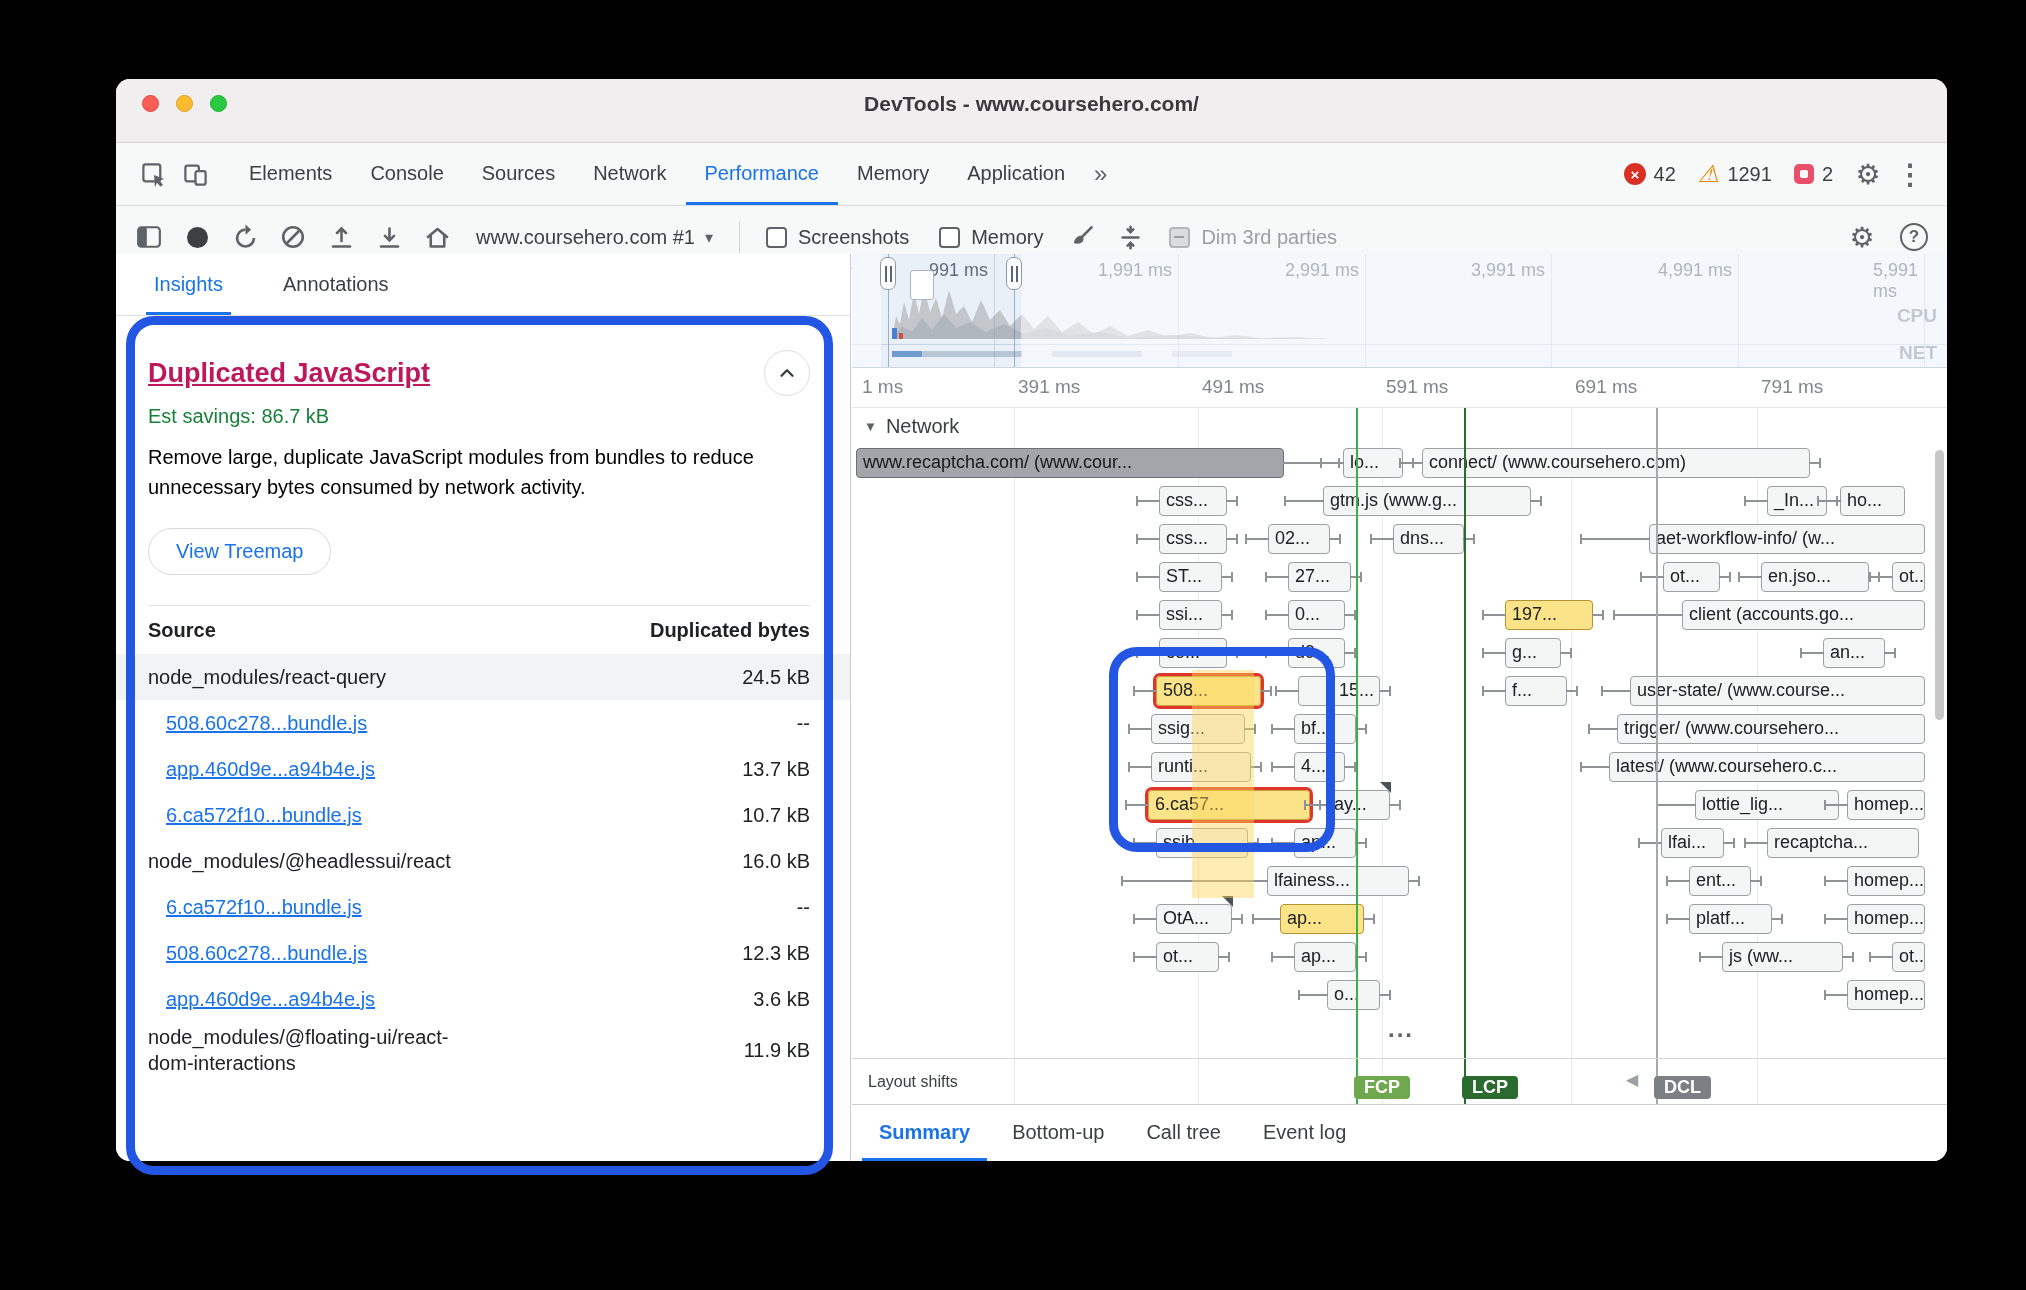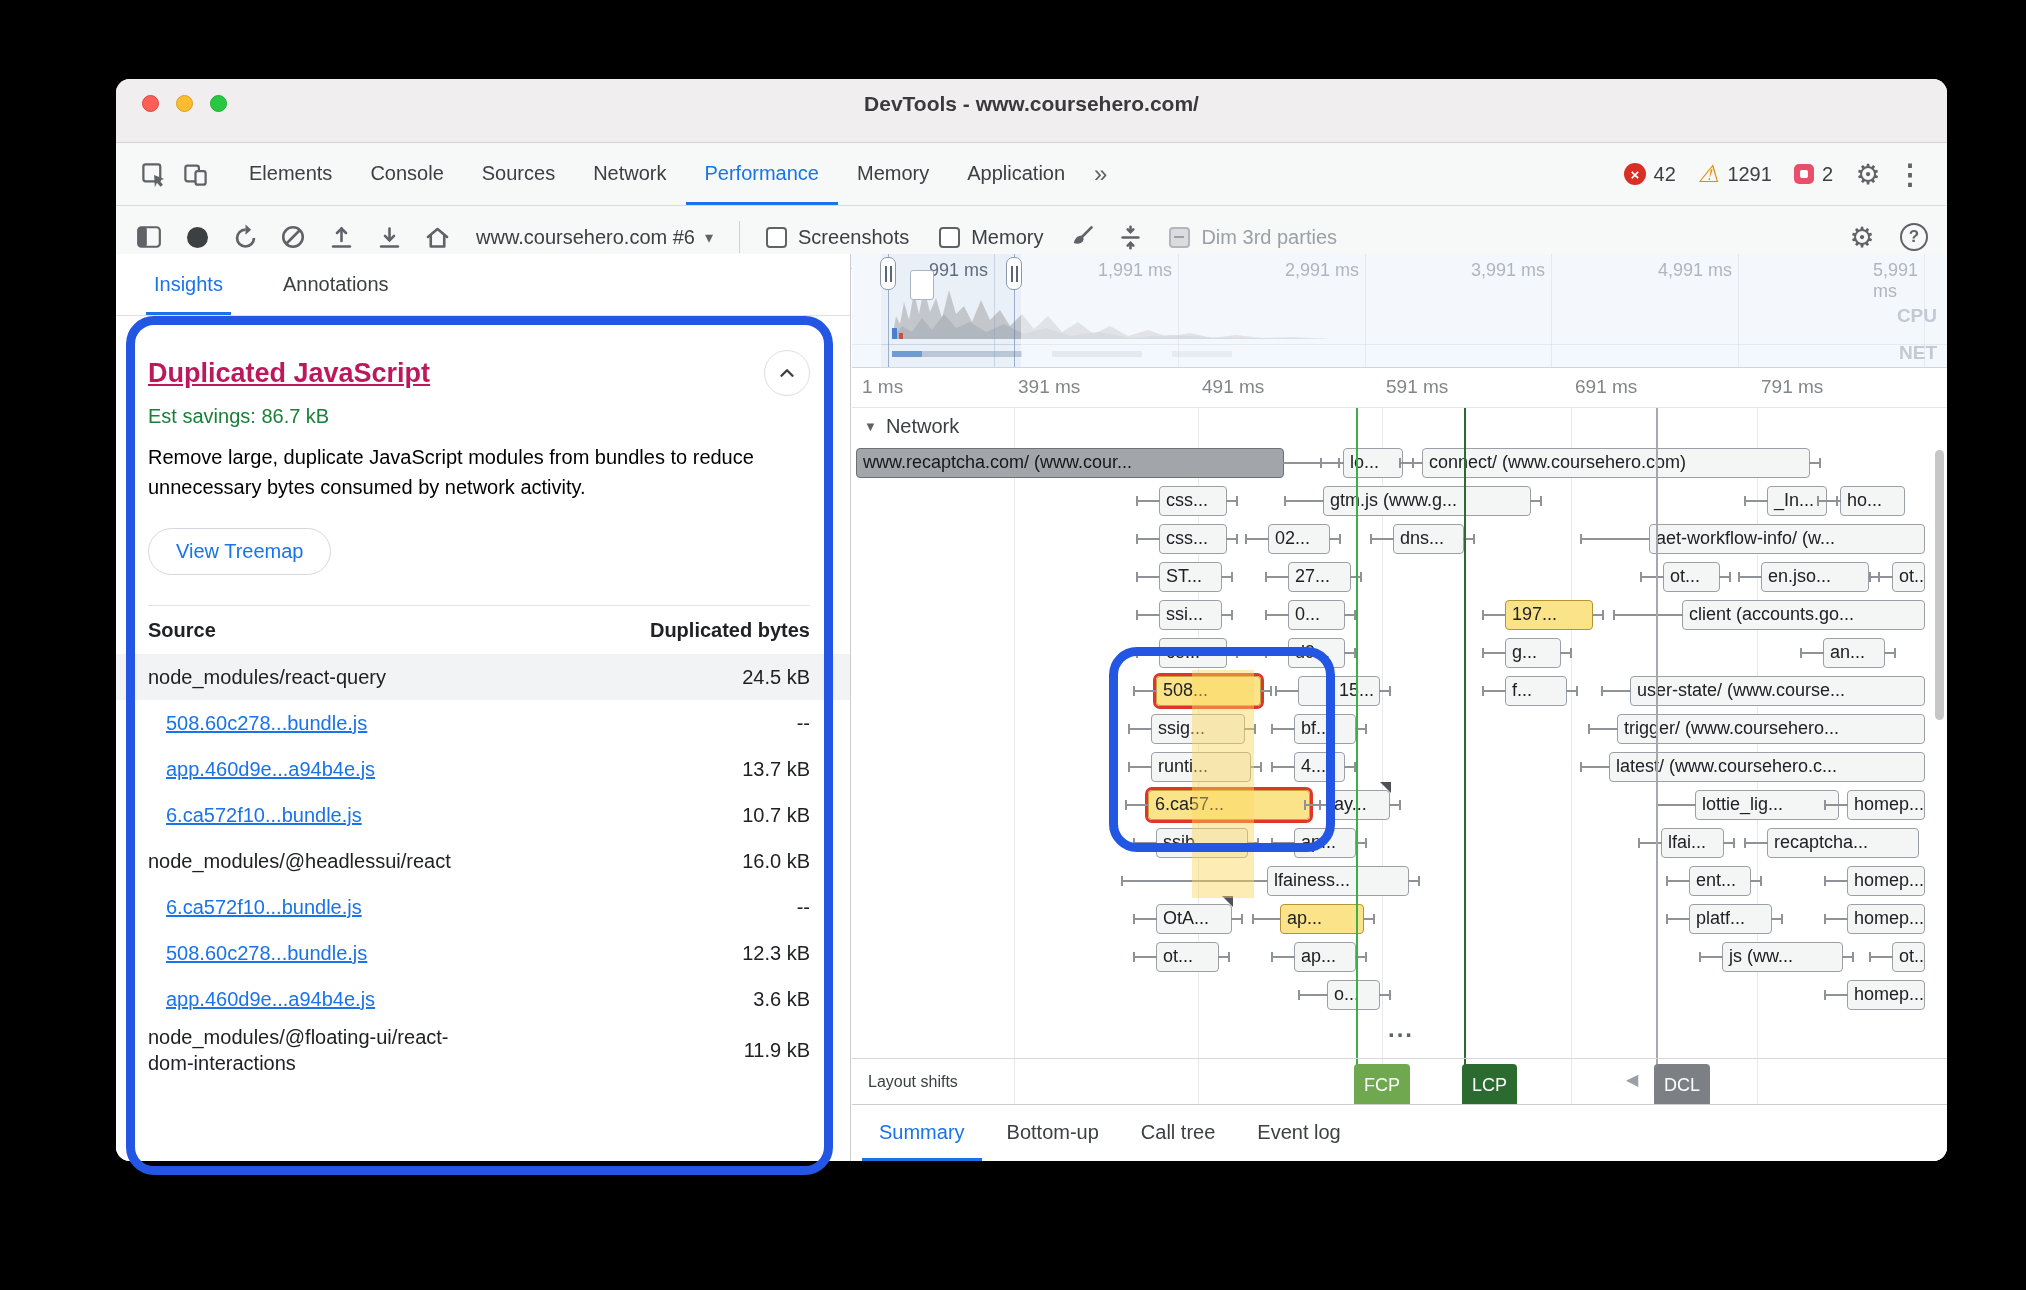--- a/index.html
+++ b/index.html
@@ -110,26 +110,26 @@
   .wk{position:absolute;top:13px;height:2px;background:#8f9398;}
   .wkl::before{content:'';position:absolute;left:0;top:-4px;width:2px;height:10px;background:#8f9398;}
   .wkr::before{content:'';position:absolute;right:0;top:-4px;width:2px;height:10px;background:#8f9398;}
   .ear{position:absolute;right:-2px;top:-9px;width:0;height:0;border-top:11px solid #4c5155;border-left:11px solid transparent;}
   .yellow-band{position:absolute;left:340px;top:262px;width:62px;height:228px;background:rgba(251,216,91,.45);z-index:2;pointer-events:none;}
   .scroll-thumb{position:absolute;right:3px;top:42px;width:9px;height:270px;border-radius:5px;background:#c7c7c7;z-index:3;}
   #marker-layer{position:absolute;left:0;top:154px;width:1095px;height:696px;z-index:2;pointer-events:none;}
   .mk-line{position:absolute;top:0;bottom:0;width:2px;}
   .layout-shifts{position:absolute;left:0;top:804px;width:1095px;height:46px;border-top:1px solid #d7d7d7;z-index:3;}
   .ls-label{position:absolute;left:16px;line-height:45px;font-size:16px;color:#3c4043;}
-  .mk-badge{position:absolute;top:5px;padding:11px 10px;border-radius:4px;color:#fff;font-size:18px;font-weight:400;}
+  .mk-badge{position:absolute;top:17px;padding:1px 10px;border-radius:4px;color:#fff;font-size:18px;font-weight:700;}
   .mk-arrow{position:absolute;top:11px;color:#9aa0a6;font-size:16px;}
   .bottom-tabs{position:absolute;left:0;top:850px;width:1095px;height:57px;background:#fff;border-top:1px solid #ccc;
     display:flex;align-items:stretch;padding-left:10px;gap:8px;z-index:5;}
   .b-tab{padding:0 17px;line-height:55px;font-size:20px;color:#3c4043;cursor:pointer;white-space:nowrap;}
-  .b-tab.active{color:var(--blue);font-weight:400;box-shadow:inset 0 -3px 0 var(--blue);}
+  .b-tab.active{color:var(--blue);font-weight:700;box-shadow:inset 0 -3px 0 var(--blue);}
 
   
   .annotation{position:absolute;border:9px solid var(--ann);border-radius:28px;z-index:100;pointer-events:none;}
   #ann-left{left:126px;top:316px;width:707px;height:859px;}
   #ann-net{left:1109px;top:647px;width:226px;height:205px;}
 
   svg.ic{display:block;}
 </style>
 </head>
 <body>
@@ -223,21 +223,21 @@
           <path d="M4.5 20 h15"></path>
         </svg>
     </span>
     <span class="icon-btn">
       <svg class="ic" width="27" height="27" viewBox="0 0 24 24" fill="none" stroke="#5f6368" stroke-width="2.3" stroke-linecap="round" stroke-linejoin="round">
           <path d="M3.5 11.5 L12 4.5 l8.5 7"></path>
           <path d="M6 10 v10 h12 v-10"></path>
         </svg>
     </span>
     <div class="history">
-      <span>www.coursehero.com #6</span>
+      <span>www.coursehero.com #1</span>
         <span class="caret">▾</span>
     </div>
     <div class="tsep"></div>
     <label class="chk">
       <span class="box"></span>
         <span>Screenshots</span>
     </label>
     <label class="chk">
       <span class="box"></span>
         <span>Memory</span>

